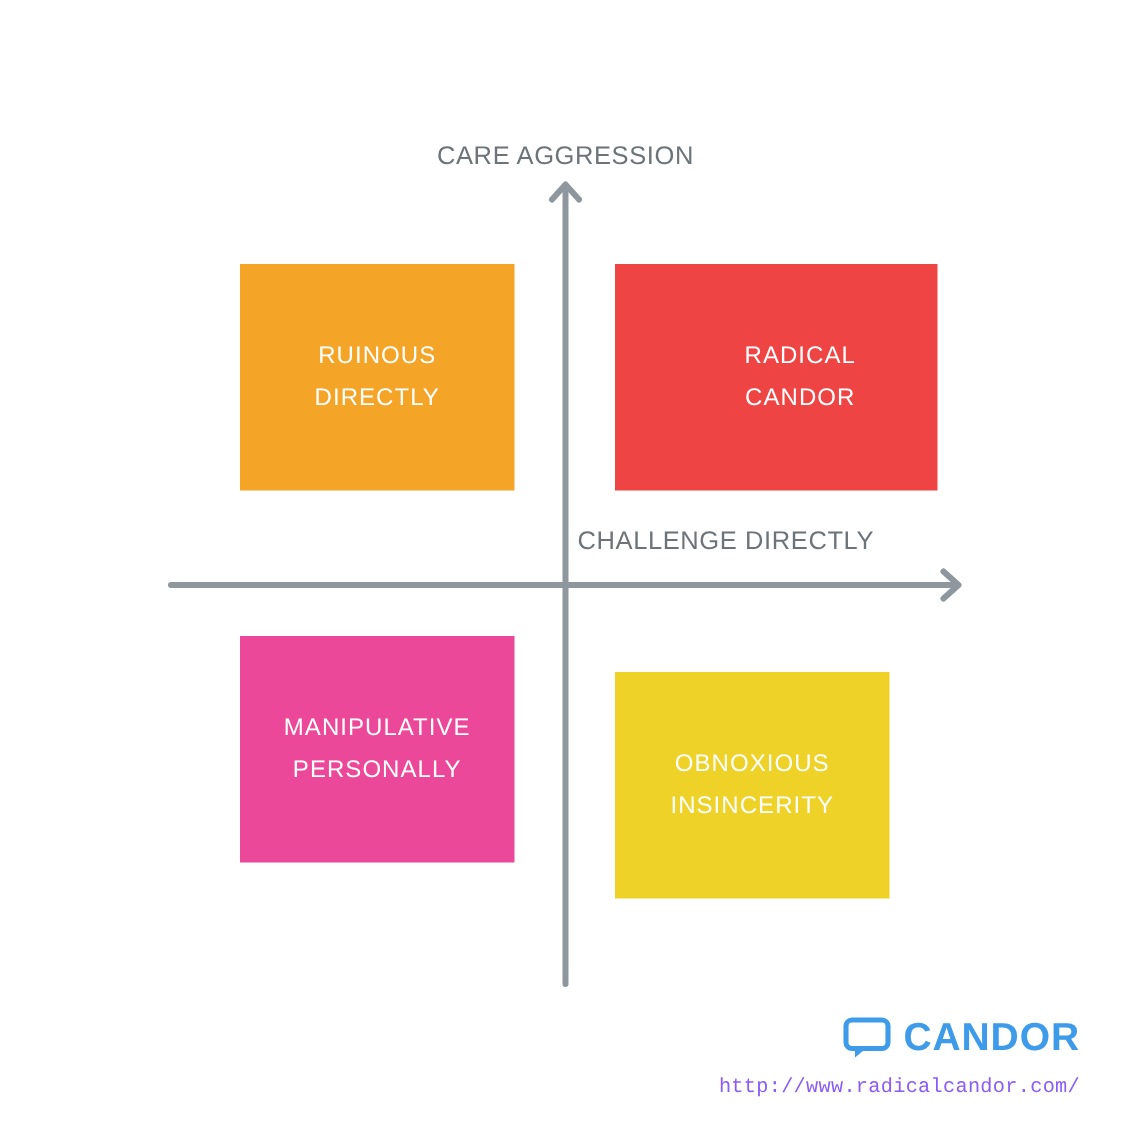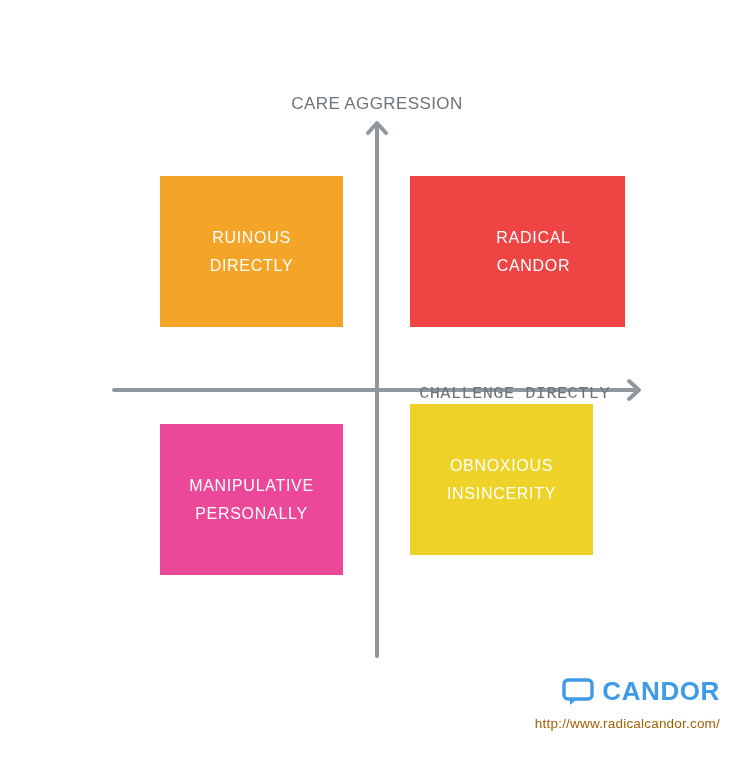--- a/index.html
+++ b/index.html
@@ -31,44 +31,43 @@
     white-space: nowrap;
   }
   .label-care {
     left: 250px;
     top: 94px;
     width: 254px;
     text-align: center;
   }
   .label-challenge {
     left: 385px;
-    top: 384px;
+    top: 351px;
     width: 225px;
-    text-align: right;
-    font-family: Liberation Mono, monospace;
+    text-align: left;
   }
   .quadrant {
     position: absolute;
     width: 183px;
     height: 151px;
     display: flex;
     flex-direction: column;
     align-items: center;
     justify-content: center;
     color: #ffffff;
     font-size: 16px;
     font-weight: 500;
     letter-spacing: 0.7px;
     line-height: 1.75;
     text-align: center;
   }
   .q-tl { left: 160px; top: 176px; }
   .q-tr { left: 410px; top: 176px; }
   .q-bl { left: 160px; top: 424px; }
-  .q-br { left: 410px; top: 404px; }
+  .q-br { left: 410px; top: 448px; }
 
   .footer {
     position: absolute;
     right: 30px;
     top: 676px;
     text-align: right;
   }
   .logo-row {
     display: flex;
     align-items: center;
@@ -85,22 +84,23 @@
     font-weight: bold;
     letter-spacing: 0.6px;
   }
   .footer-url {
     margin-top: 9px;
     color: #3d9be9;
     font-size: 13.5px;
     letter-spacing: 0.2px;
   }
   .footer-url a {
-    color: #a16207;
+    color: #8b5cf6;
     text-decoration: none;
+    font-family: Liberation Mono, monospace;
   }
 </style>
 </head>
 <body>
 
 <div class="canvas">
 
   <svg class="axes-svg" width="750" height="759" viewBox="0 0 750 759" aria-hidden="true">
     <g stroke="#8e979e" stroke-width="4" fill="none" stroke-linecap="round" stroke-linejoin="round">
 

